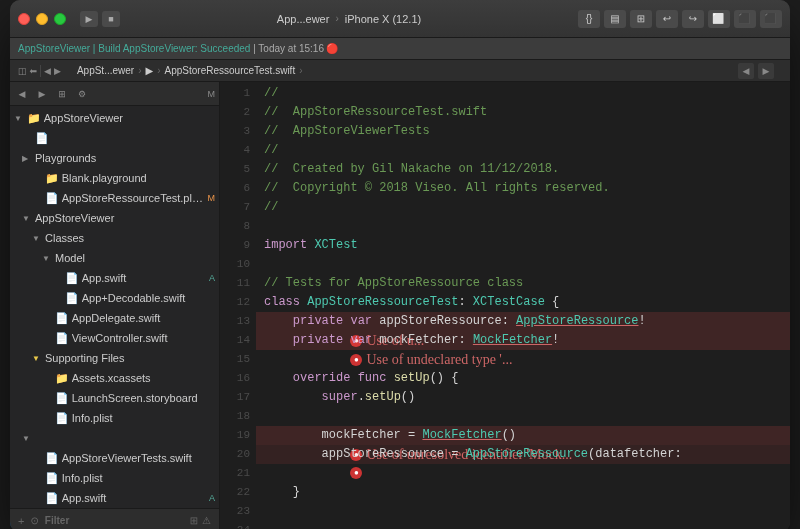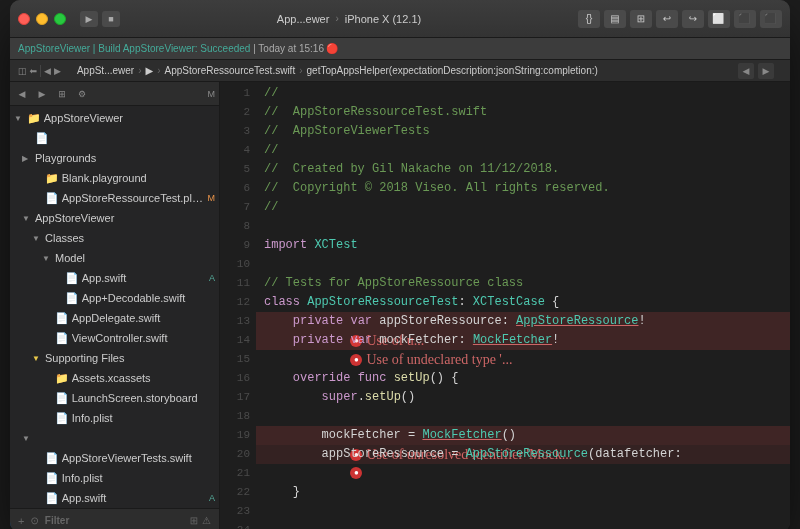--- a/index.html
+++ b/index.html
@@ -337,21 +337,20 @@
       <span style="font-size:9px;color:#888;">◀</span>
       <span style="font-size:9px;color:#888;">▶</span>
     </div>
     <div class="editor-breadcrumb" style="background:transparent;height:auto;border:none;flex:1;">
       <span class="editor-breadcrumb-item">AppSt...ewer</span>
       <span class="editor-breadcrumb-sep">›</span>
       <span class="editor-breadcrumb-item">▶</span>
       <span class="editor-breadcrumb-sep">›</span>
       <span class="editor-breadcrumb-item">AppStoreRessourceTest.swift</span>
       <span class="editor-breadcrumb-sep">›</span>
-      <span class="editor-breadcrumb-item">getTopAppsHelper(expectationDescription:jsonString:completion:)</span>
       <div class="editor-nav-btns">
         <div class="editor-nav-btn">◀</div>
         <div class="editor-nav-btn">▶</div>
       </div>
     </div>
   </div>
 
   <div class="main-area">
 
     <div class="sidebar">

